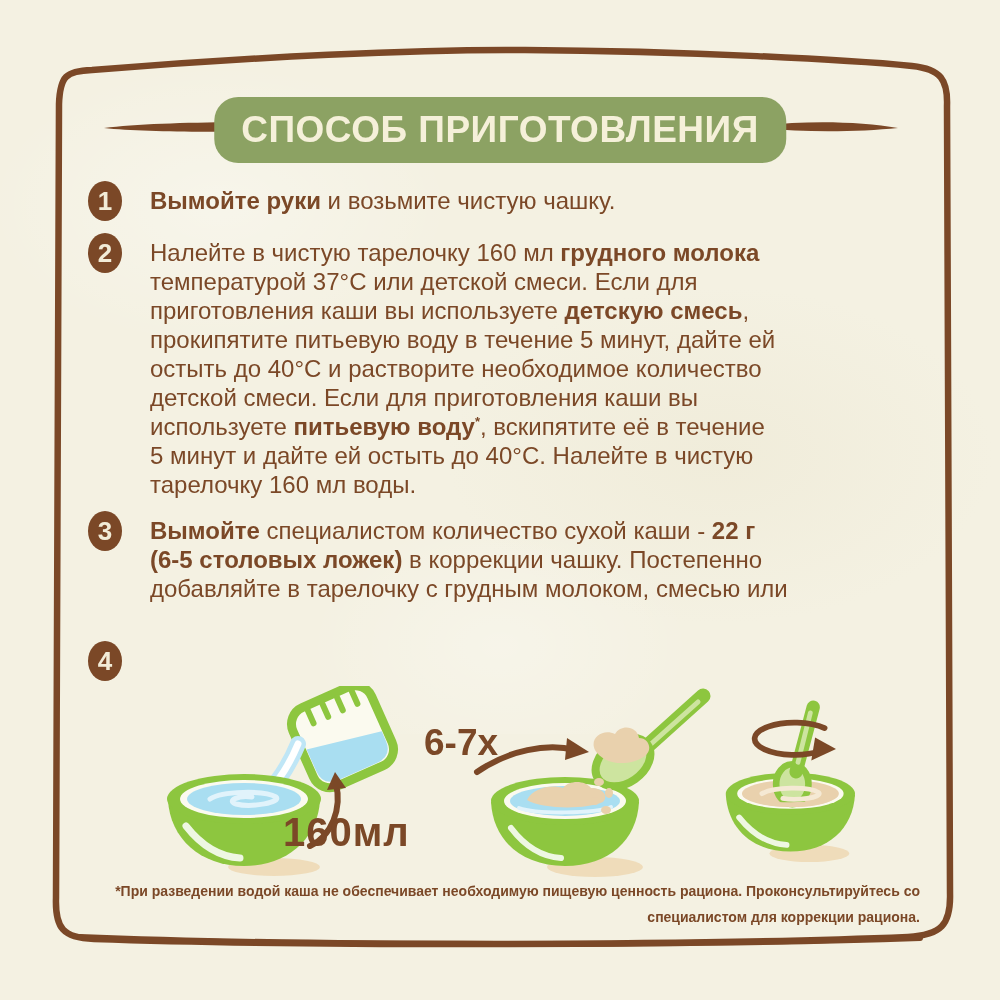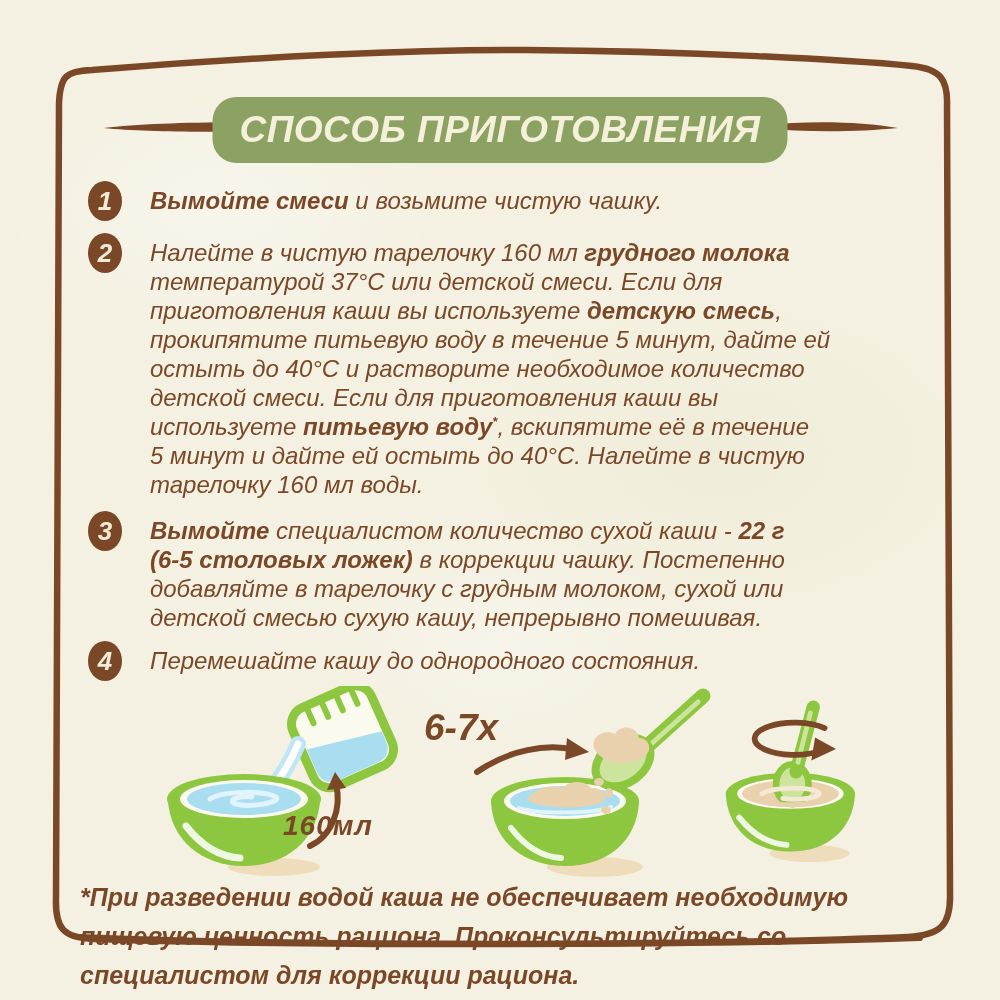--- a/index.html
+++ b/index.html
@@ -9,21 +9,20 @@
     background:#f4f1e2;
     overflow:hidden;
   }
   .canvas{
     position:relative;width:1000px;height:734px;
     background-color:#f4f1e2;
     background-image:
       radial-gradient(ellipse 360px 220px at 22% 28%, rgba(255,255,255,.30), transparent 65%),
       radial-gradient(ellipse 420px 260px at 72% 62%, rgba(233,227,203,.35), transparent 65%),
       radial-gradient(ellipse 300px 200px at 50% 88%, rgba(255,255,255,.25), transparent 65%);
-    font-style: italic;
   }
   svg.frame{position:absolute;left:0;top:0;width:1000px;height:1000px;}
 
   .banner{
     position:absolute;left:50%;top:97px;transform:translateX(-50%);
     background:#8ca263;color:#f5f0d9;
     font-size:37px;font-weight:bold;letter-spacing:.5px;
     padding:12px 27px;border-radius:24px;white-space:nowrap;
     z-index:3;
   }
@@ -44,27 +43,27 @@
   }
   .stext .b{font-weight:bold;}
   .stext sup{font-size:13px;font-weight:bold;vertical-align:super;line-height:0;}
 
   .illus{position:absolute;}
   .illus-1{left:152px;top:686px;}
   .illus-2{left:415px;top:688px;}
   .illus-3{left:703px;top:692px;}
 
   .lbl{position:absolute;color:#7b4827;font-weight:bold;white-space:nowrap;z-index:2;}
-  .lbl-160{left:283px;top:810px;font-size:28px;letter-spacing:1px;}
-  .lbl-67{left:424px;top:707px;font-size:37px;}
+  .lbl-160{left:283px;top:810px;font-size:40px;letter-spacing:1px;}
+  .lbl-67{left:424px;top:722px;font-size:37px;}
 
   .footnote{
     position:absolute;left:50%;top:878px;transform:translateX(-50%);
-    width:840px;text-align:left;
-    color:#7b4827;font-size:25px;font-weight:bold;line-height:39px;
+    width:840px;text-align:right;
+    color:#7b4827;font-size:14px;font-weight:bold;line-height:26px;
   }
 </style>
 </head>
 <body>
 
 <div class="canvas">
 
   <svg class="frame" viewBox="0 0 1000 1000" aria-hidden="true">
     <path d="M 92 70
          C 250 57, 420 49, 525 50
@@ -82,42 +81,41 @@
   </svg>
 
   <div class="banner">
     <span>СПОСОБ ПРИГОТОВЛЕНИЯ</span>
   </div>
 
   <div class="step step-1">
     <div class="badge">
       <span>1</span>
     </div>
-    <div class="stext"><span class="b">Вымойте смеси</span><span> и возьмите чистую чашку.</span></div>
+    <div class="stext"><span class="b">Вымойте руки</span><span> и возьмите чистую чашку.</span></div>
   </div>
 
   <div class="step step-2">
     <div class="badge">
       <span>2</span>
     </div>
     <div class="stext"><span>Налейте в чистую тарелочку 160 мл </span><span class="b">грудного молока</span><br><span>температурой 37°C или детской смеси. Если для</span><br><span>приготовления каши вы используете </span><span class="b">детскую смесь</span><span>,</span><br><span>прокипятите питьевую воду в течение 5 минут, дайте ей</span><br><span>остыть до 40°C и растворите необходимое количество</span><br><span>детской смеси. Если для приготовления каши вы</span><br><span>используете </span><span class="b">питьевую воду</span><sup>*</sup><span>, вскипятите её в течение</span><br><span>5 минут и дайте ей остыть до 40°C. Налейте в чистую</span><br><span>тарелочку 160 мл воды.</span></div>
   </div>
 
   <div class="step step-3">
     <div class="badge">
       <span>3</span>
     </div>
-    <div class="stext"><span class="b">Вымойте</span><span> специалистом количество сухой каши - </span><span class="b">22 г</span><br><span class="b">(6-5 столовых ложек)</span><span> в коррекции чашку. Постепенно</span><br><span>добавляйте в тарелочку с грудным молоком, сухой или</span><br><span>детской смесью сухую кашу, непрерывно помешивая.</span></div>
+    <div class="stext"><span class="b">Вымойте</span><span> специалистом количество сухой каши - </span><span class="b">22 г</span><br><span class="b">(6-5 столовых ложек)</span><span> в коррекции чашку. Постепенно</span><br><span>добавляйте в тарелочку с грудным молоком, смесью или</span><br></div>
   </div>
 
   <div class="step step-4">
     <div class="badge">
       <span>4</span>
     </div>
-    <div class="stext"><span>Перемешайте кашу до однородного состояния.</span></div>
   </div>
 
   <svg class="illus illus-1" width="250" height="200" viewBox="0 0 250 200" aria-hidden="true">
     <ellipse cx="122" cy="181" rx="46" ry="9" fill="#efdcba"></ellipse>
 
     <g transform="rotate(-24 190 52)">
       <rect x="148" y="8" width="86" height="86" rx="18" fill="#fbfaef" stroke="#8dc63f" stroke-width="9"></rect>
       <path d="M 153 48 L 229 62 L 229 72 Q 229 89 211 89 L 171 89 Q 153 89 153 72 Z" fill="#a9def1"></path>
       <line x1="170" y1="13" x2="170" y2="27" stroke="#8dc63f" stroke-width="6" stroke-linecap="round"></line>
       <line x1="186" y1="13" x2="186" y2="27" stroke="#8dc63f" stroke-width="6" stroke-linecap="round"></line>

